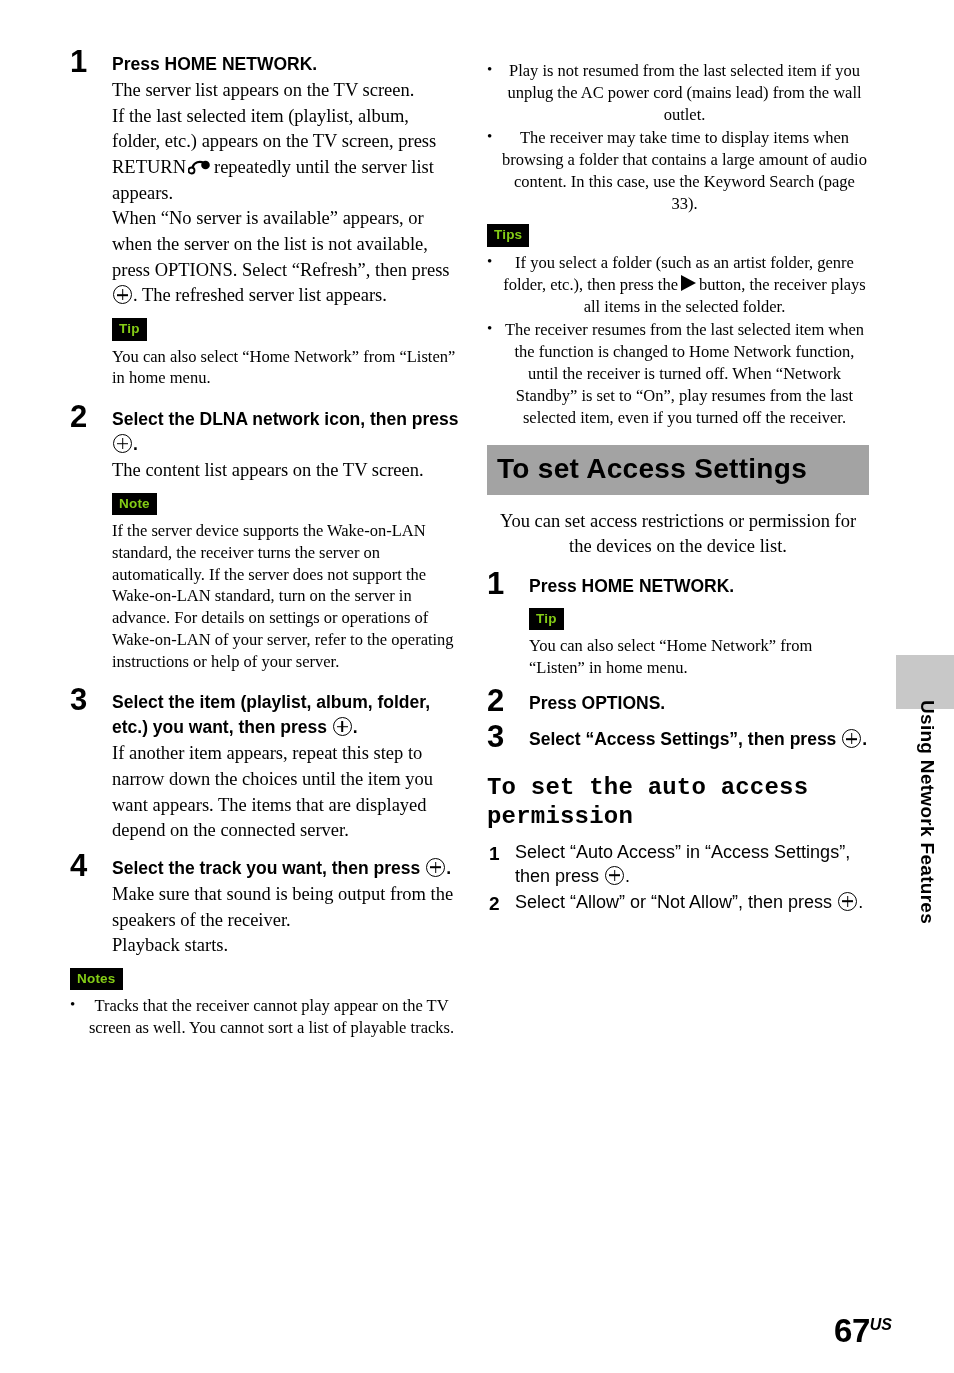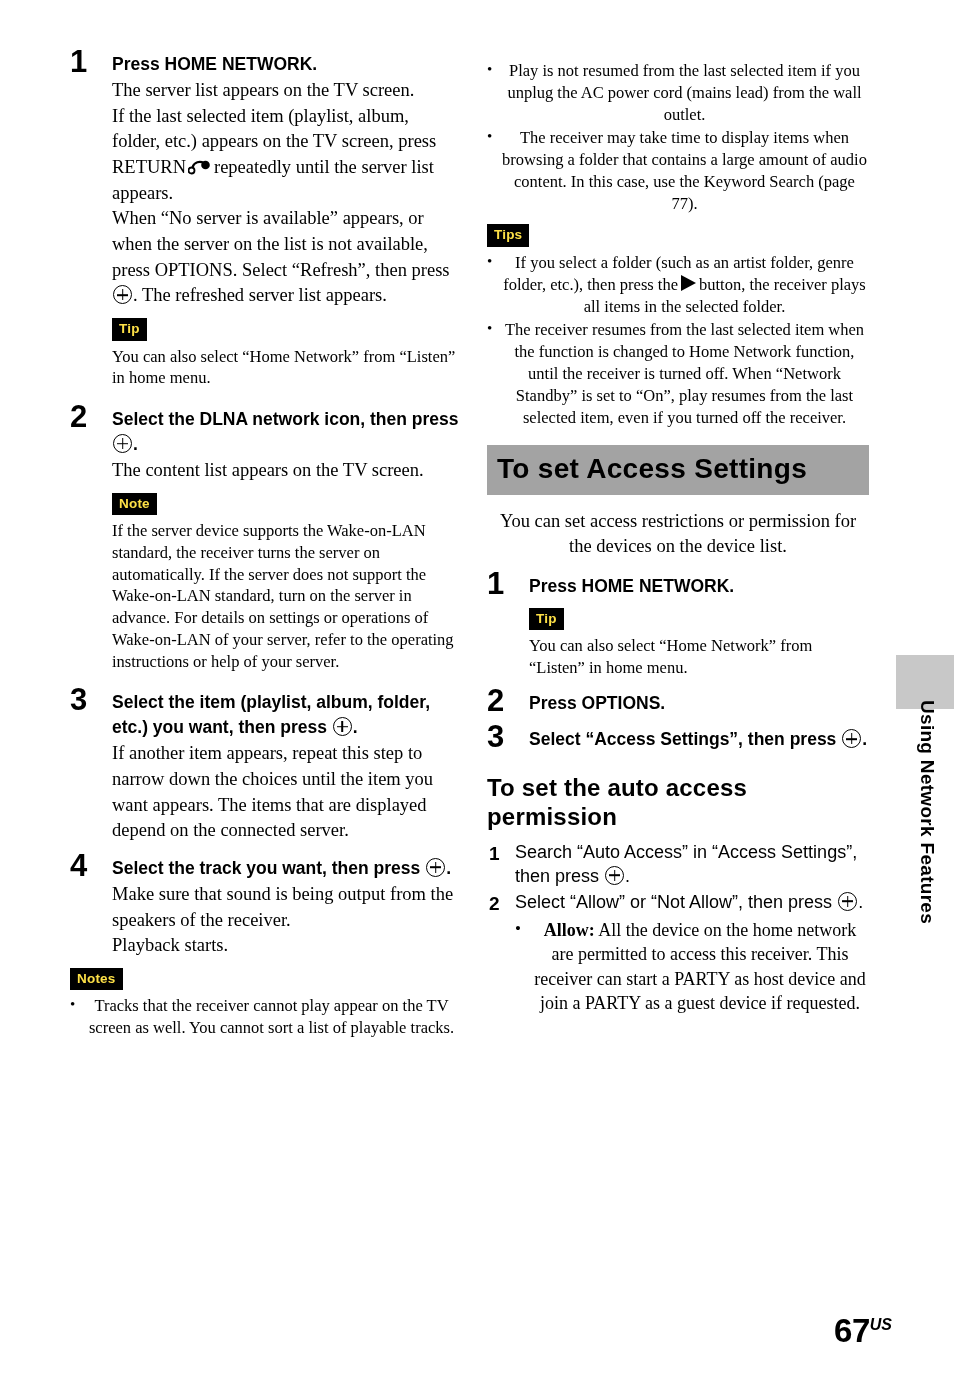--- a/index.html
+++ b/index.html
@@ -83,21 +83,21 @@
   .substep-text {
     font-family: "Liberation Sans", "DejaVu Sans", sans-serif;
     font-size: 18px;
     line-height: 1.33;
   }
 
   
   .tag {
     display: inline-block;
     background: #000000;
-    color: #fde047;
+    color: #84cc16;
     font-family: "Liberation Sans", "DejaVu Sans", sans-serif;
     font-weight: bold;
     font-size: 13.5px;
     line-height: 1;
     padding: 4px 7px 5px 7px;
     letter-spacing: 0.2px;
   }
   .tagwrap { margin: 9px 0 5px 0; }
 
   .small-body {
@@ -145,21 +145,21 @@
     font-weight: bold;
     font-size: 28px;
     line-height: 1;
     padding: 10px 10px 12px 10px;
     letter-spacing: 0.3px;
     margin: 16px 0 14px 0;
   }
 
   
   .sub-head {
-    font-family: Liberation Sans, sans-serif;
+    font-family: Liberation Mono, monospace;
     font-weight: bold;
     font-size: 24px;
     line-height: 1.18;
     margin: 22px 0 10px 0;
     letter-spacing: 0.2px;
   }
 
   .intro-body {
     font-family: "Liberation Serif", "DejaVu Serif", serif;
     font-size: 18.5px;
@@ -317,21 +317,21 @@
     </div>
     <ul class="bullets">
       <li>Tracks that the receiver cannot play appear on the TV screen as well. You cannot sort a list of playable tracks.</li>
     </ul>
   </div>
 
   <div class="col-right">
 
     <ul class="bullets">
       <li>Play is not resumed from the last selected item if you unplug the AC power cord (mains lead) from the wall outlet.</li>
-      <li>The receiver may take time to display items when browsing a folder that contains a large amount of audio content. In this case, use the Keyword Search (page 77).</li>
+      <li>The receiver may take time to display items when browsing a folder that contains a large amount of audio content. In this case, use the Keyword Search (page 33).</li>
     </ul>
 
     <div class="tagwrap">
       <span class="tag">Tips</span>
     </div>
     <ul class="bullets">
       <li><span>If you select a folder (such as an artist folder, genre folder, etc.), then press the</span><span class="icon-play"></span><span>button, the receiver plays all items in the selected folder.</span></li>
       <li>The receiver resumes from the last selected item when the function is changed to Home Network function, until the receiver is turned off. When “Network Standby” is set to “On”, play resumes from the last selected item, even if you turned off the receiver.</li>
     </ul>
 
@@ -359,29 +359,26 @@
 
     <div class="step">
       <div class="step-num">3</div>
       <p class="step-title"><span>Select “Access Settings”, then press</span> <span class="icon-enter"></span><span>.</span></p>
     </div>
 
     <div class="sub-head">To set the auto access permission</div>
 
     <div class="substep">
       <span class="substep-num">1</span>
-      <span class="substep-text"><span>Search “Auto Access” in “Access Settings”, then press</span> <span class="icon-enter"></span><span>.</span></span>
+      <span class="substep-text"><span>Select “Auto Access” in “Access Settings”, then press</span> <span class="icon-enter"></span><span>.</span></span>
     </div>
 
     <div class="substep">
       <span class="substep-num">2</span>
       <span class="substep-text"><span>Select “Allow” or “Not Allow”, then press</span> <span class="icon-enter"></span><span>.</span></span>
-      <ul class="bullets indent-sub" style="margin-top:3px;">
-        <li><span class="nb">Allow:</span><span> All the device on the home network are permitted to access this receiver. This receiver can start a PARTY as host device and join a PARTY as a guest device if requested.</span></li>
-      </ul>
     </div>
   </div>
 
   <div class="tab-block"></div>
   <div class="tab-label">Using Network Features</div>
 
   <div class="page-num"><span>67</span><sup>US</sup></div>
 
 </div>
 

